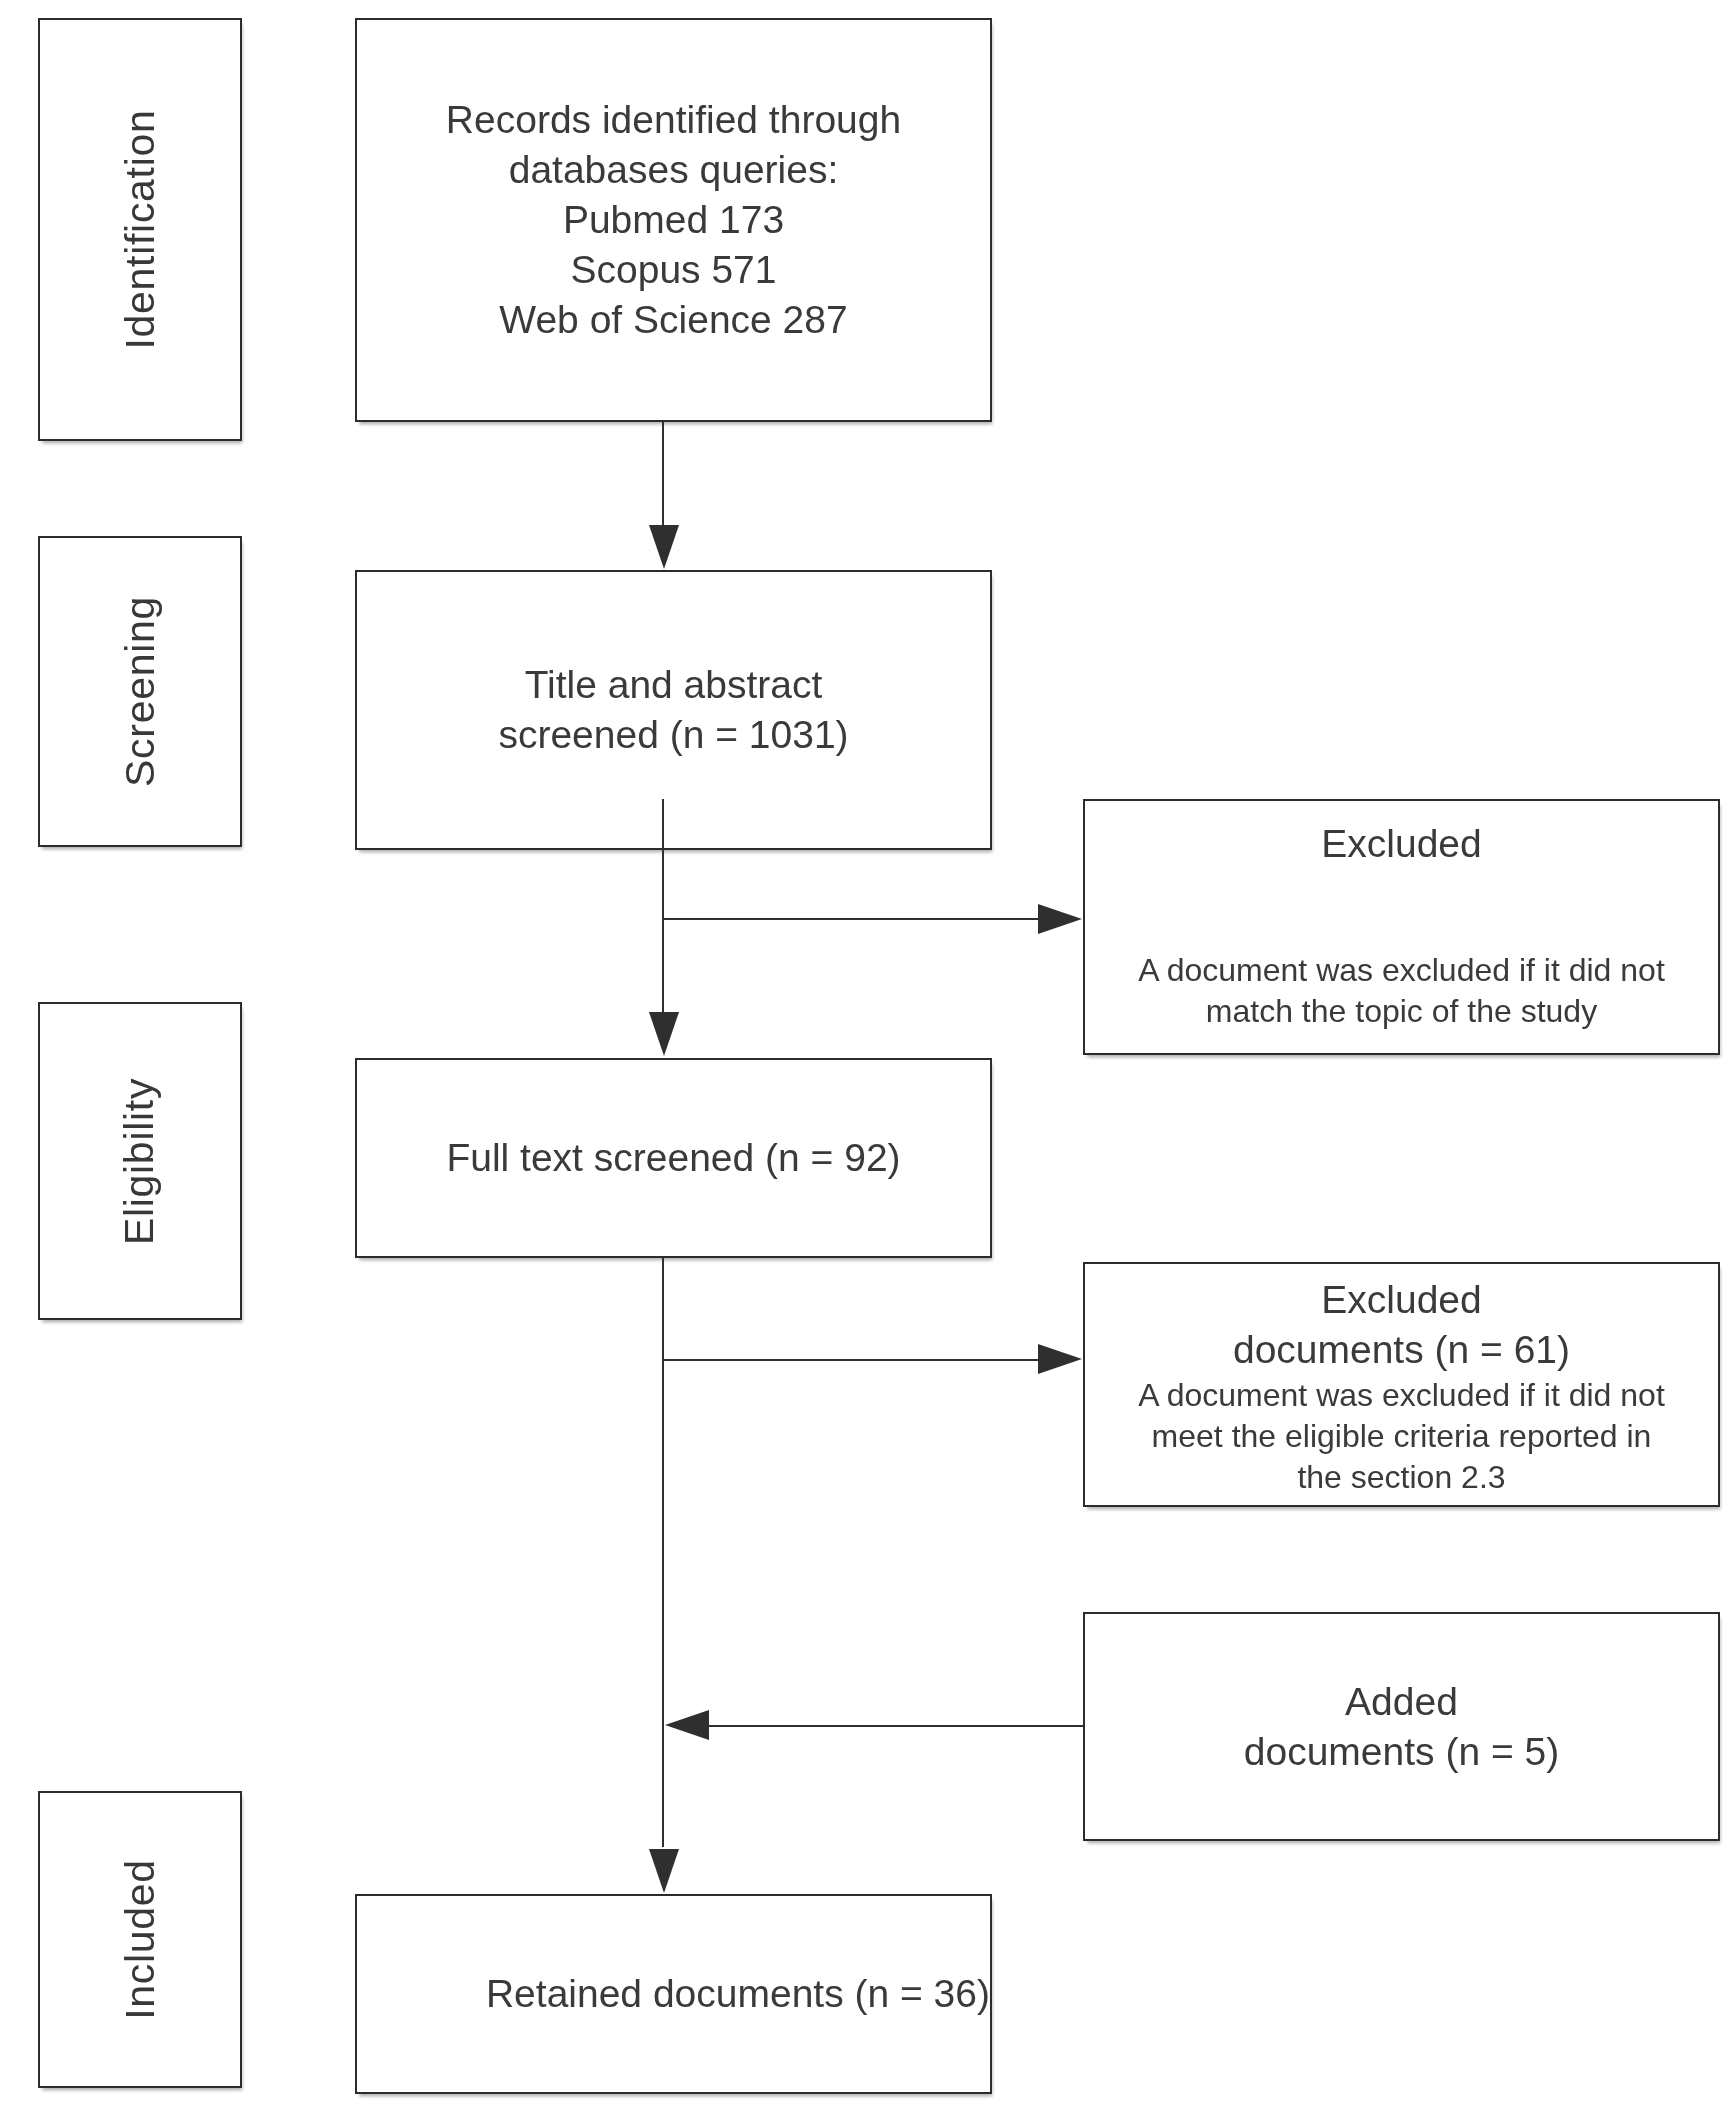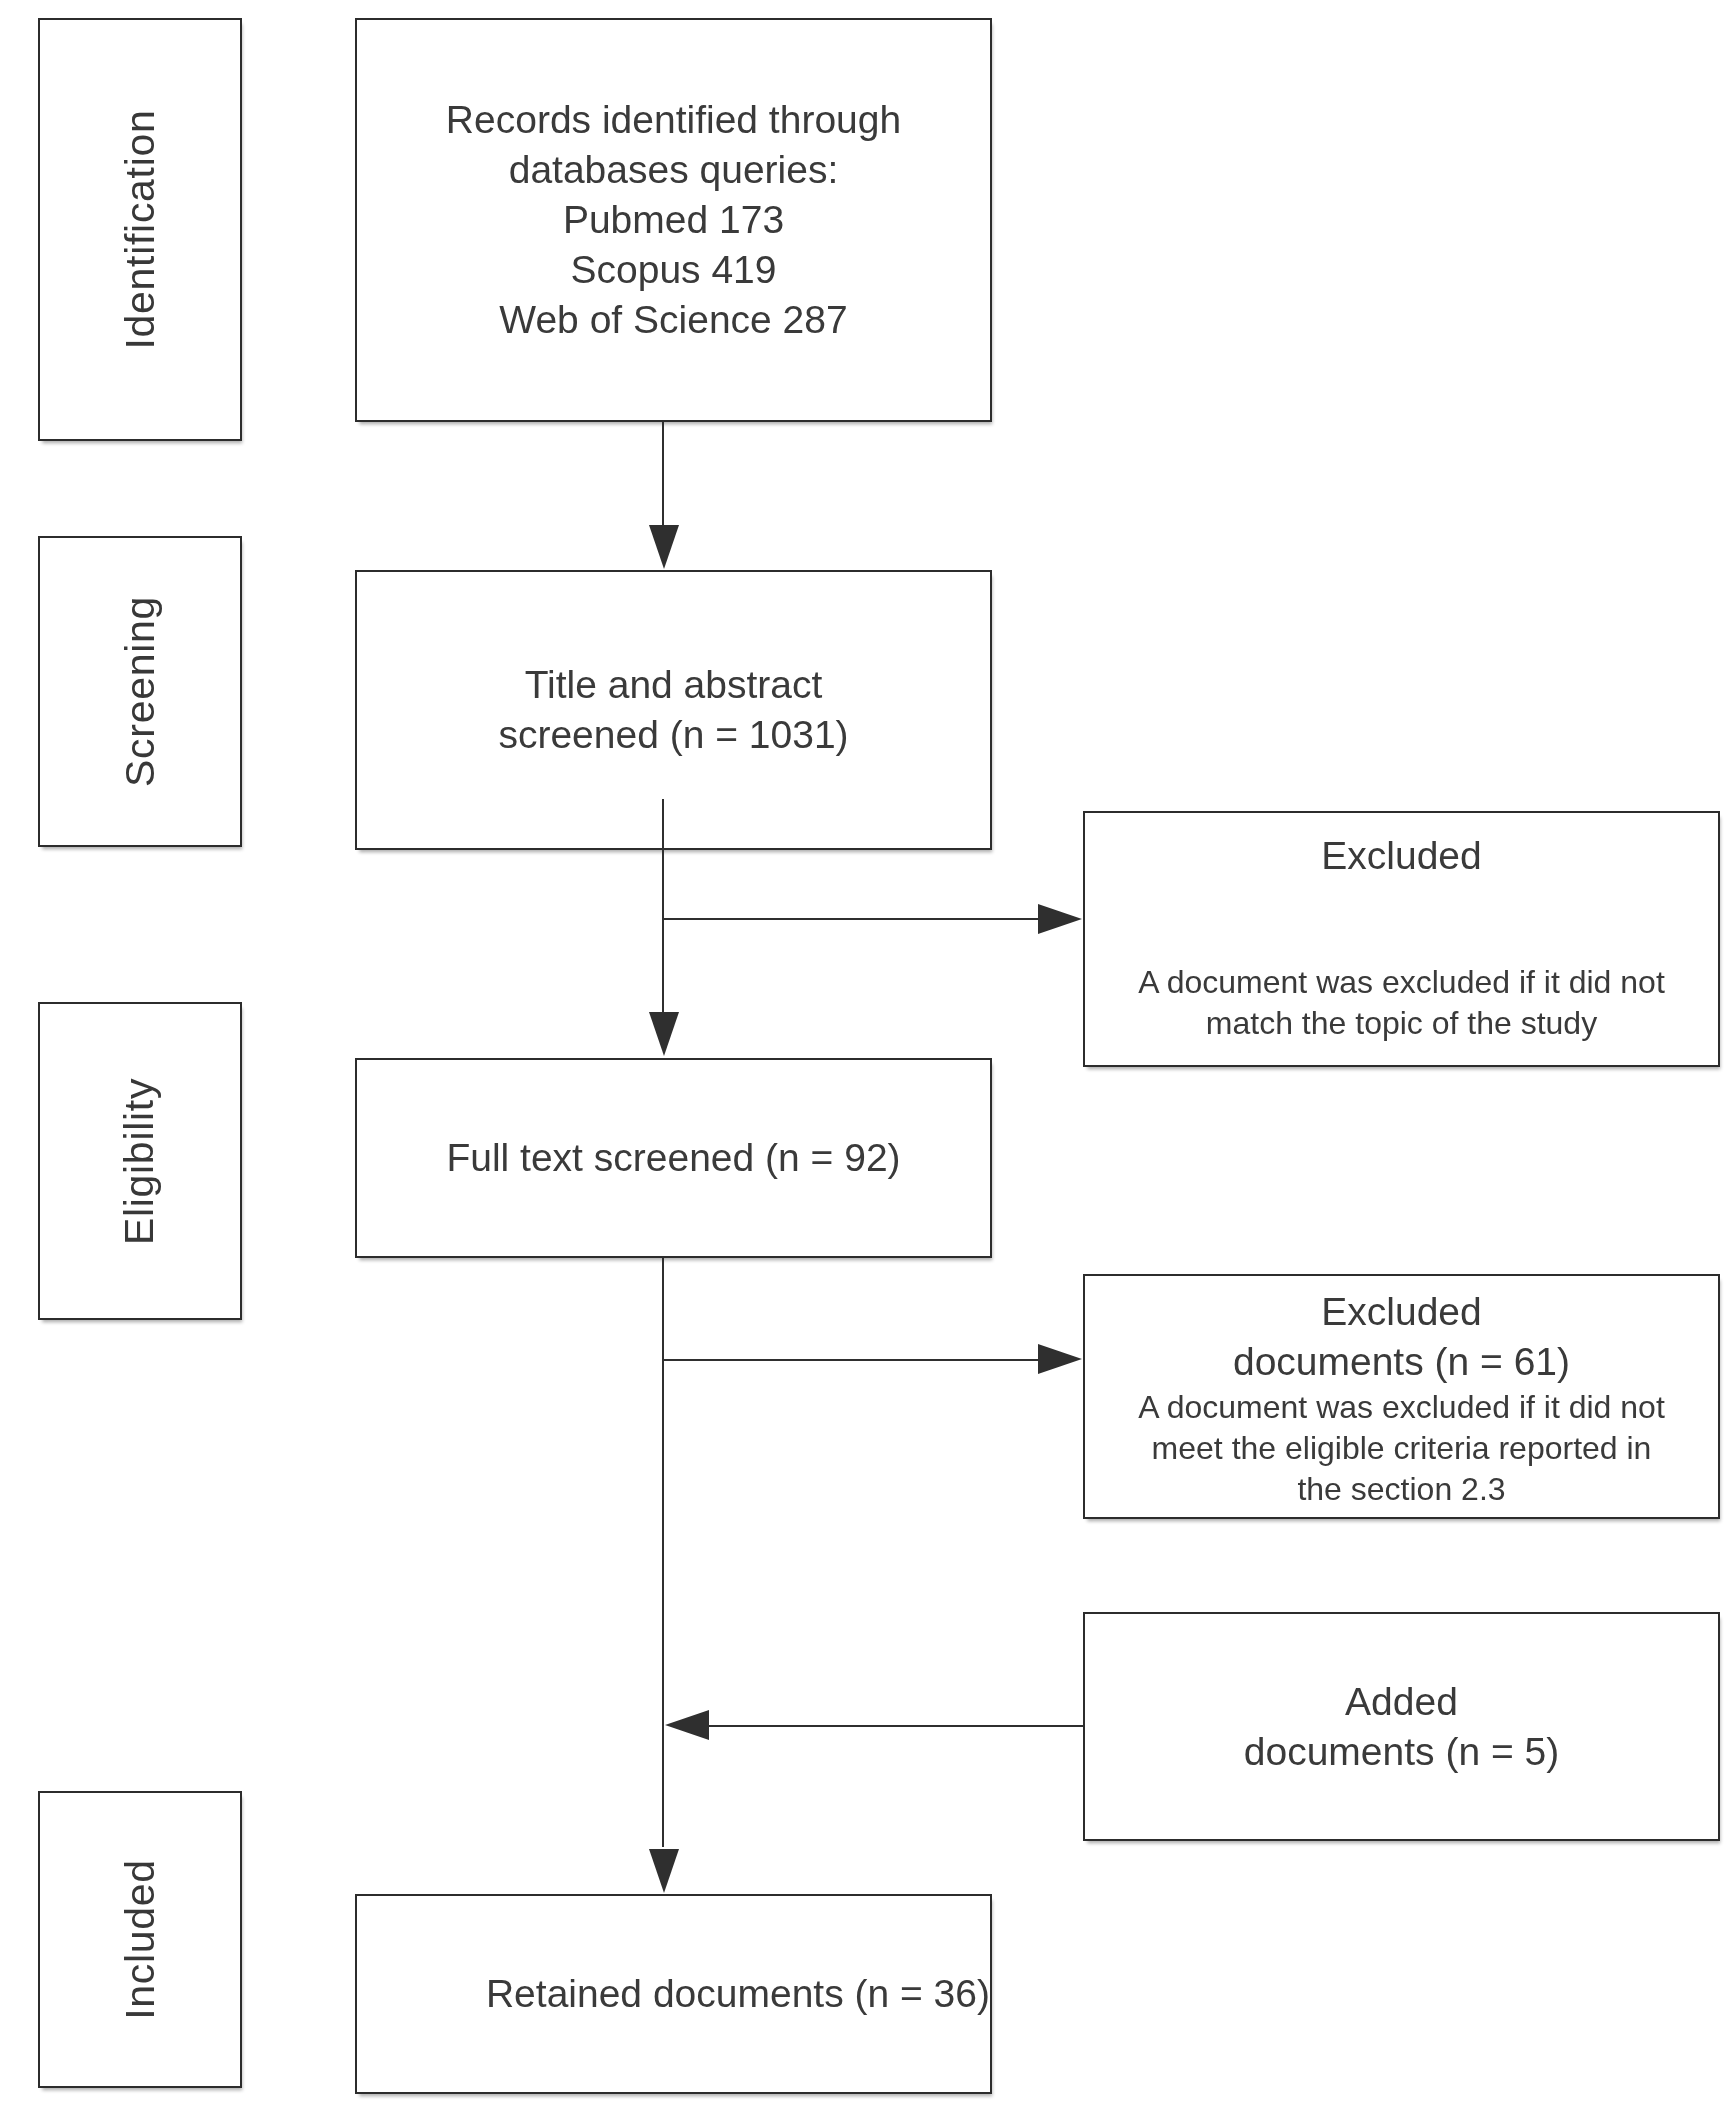--- a/index.html
+++ b/index.html
@@ -28,21 +28,21 @@
     letter-spacing:0.7px;
     color:#383838;
   }
   .node{
     display:flex;flex-direction:column;
     align-items:center;justify-content:center;
     text-align:center;
   }
   .main-line{font-size:39px;line-height:50px;white-space:nowrap;color:#3a3a3a;}
   .note-line{font-size:32px;line-height:41px;white-space:nowrap;color:#3a3a3a;}
-  .excl{justify-content:space-between;padding:18px 4.1px 21px 4.1px;margin-top:12px;}
+  .excl{justify-content:space-between;padding:18px 4.1px 21px 4.1px;}
   .group{display:block;}
   .line{position:absolute;background:#2f2f2f;}
   .tri{position:absolute;width:0;height:0;}
   .tri-down{
     border-left:15px solid transparent;
     border-right:15px solid transparent;
     border-top:44px solid #2f2f2f;
   }
   .tri-right{
     border-top:15px solid transparent;
@@ -73,21 +73,21 @@
   </div>
 
   <div class="box sbox" style="left:38px;top:1791px;width:204px;height:297px;">
     <span class="vtext">Included</span>
   </div>
 
   <div class="box node" style="left:355px;top:18px;width:637px;height:404px;">
     <div class="main-line">Records identified through</div>
     <div class="main-line">databases queries:</div>
     <div class="main-line">Pubmed 173</div>
-    <div class="main-line">Scopus 419</div>
+    <div class="main-line">Scopus 571</div>
     <div class="main-line">Web of Science 287</div>
   </div>
 
   <div class="box node" style="left:355px;top:570px;width:637px;height:280px;">
     <div class="main-line">Title and abstract</div>
     <div class="main-line">screened (n = 1031)</div>
   </div>
 
   <div class="box node" style="left:355px;top:1058px;width:637px;height:200px;">
     <div class="main-line">Full text screened (n = 92)</div>

